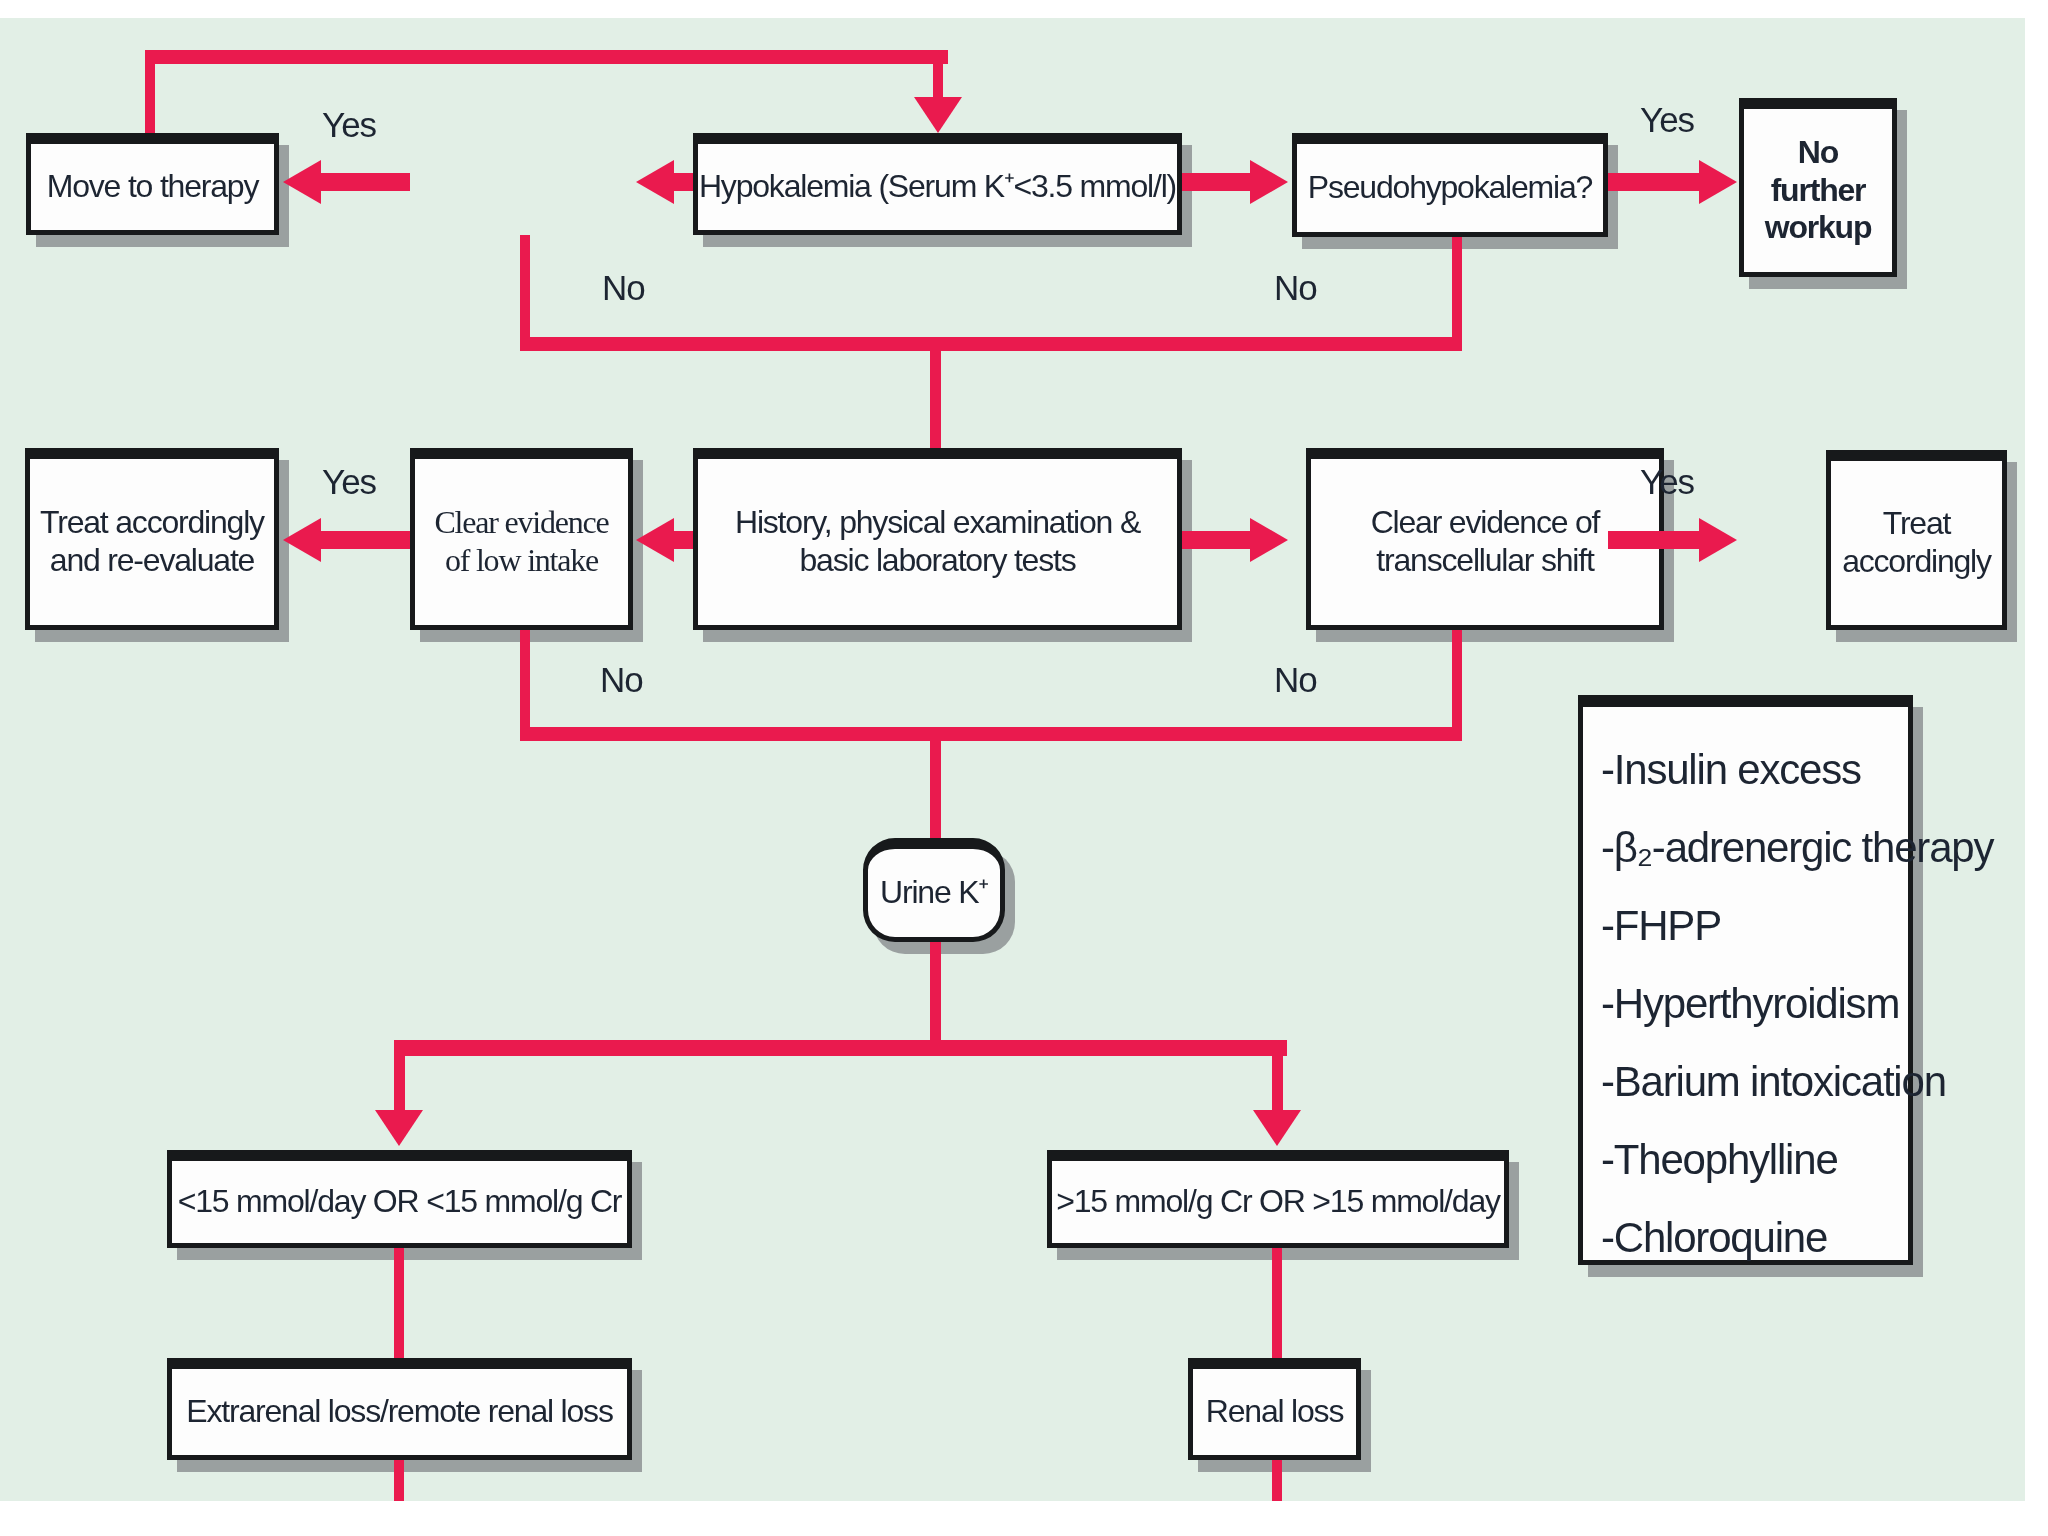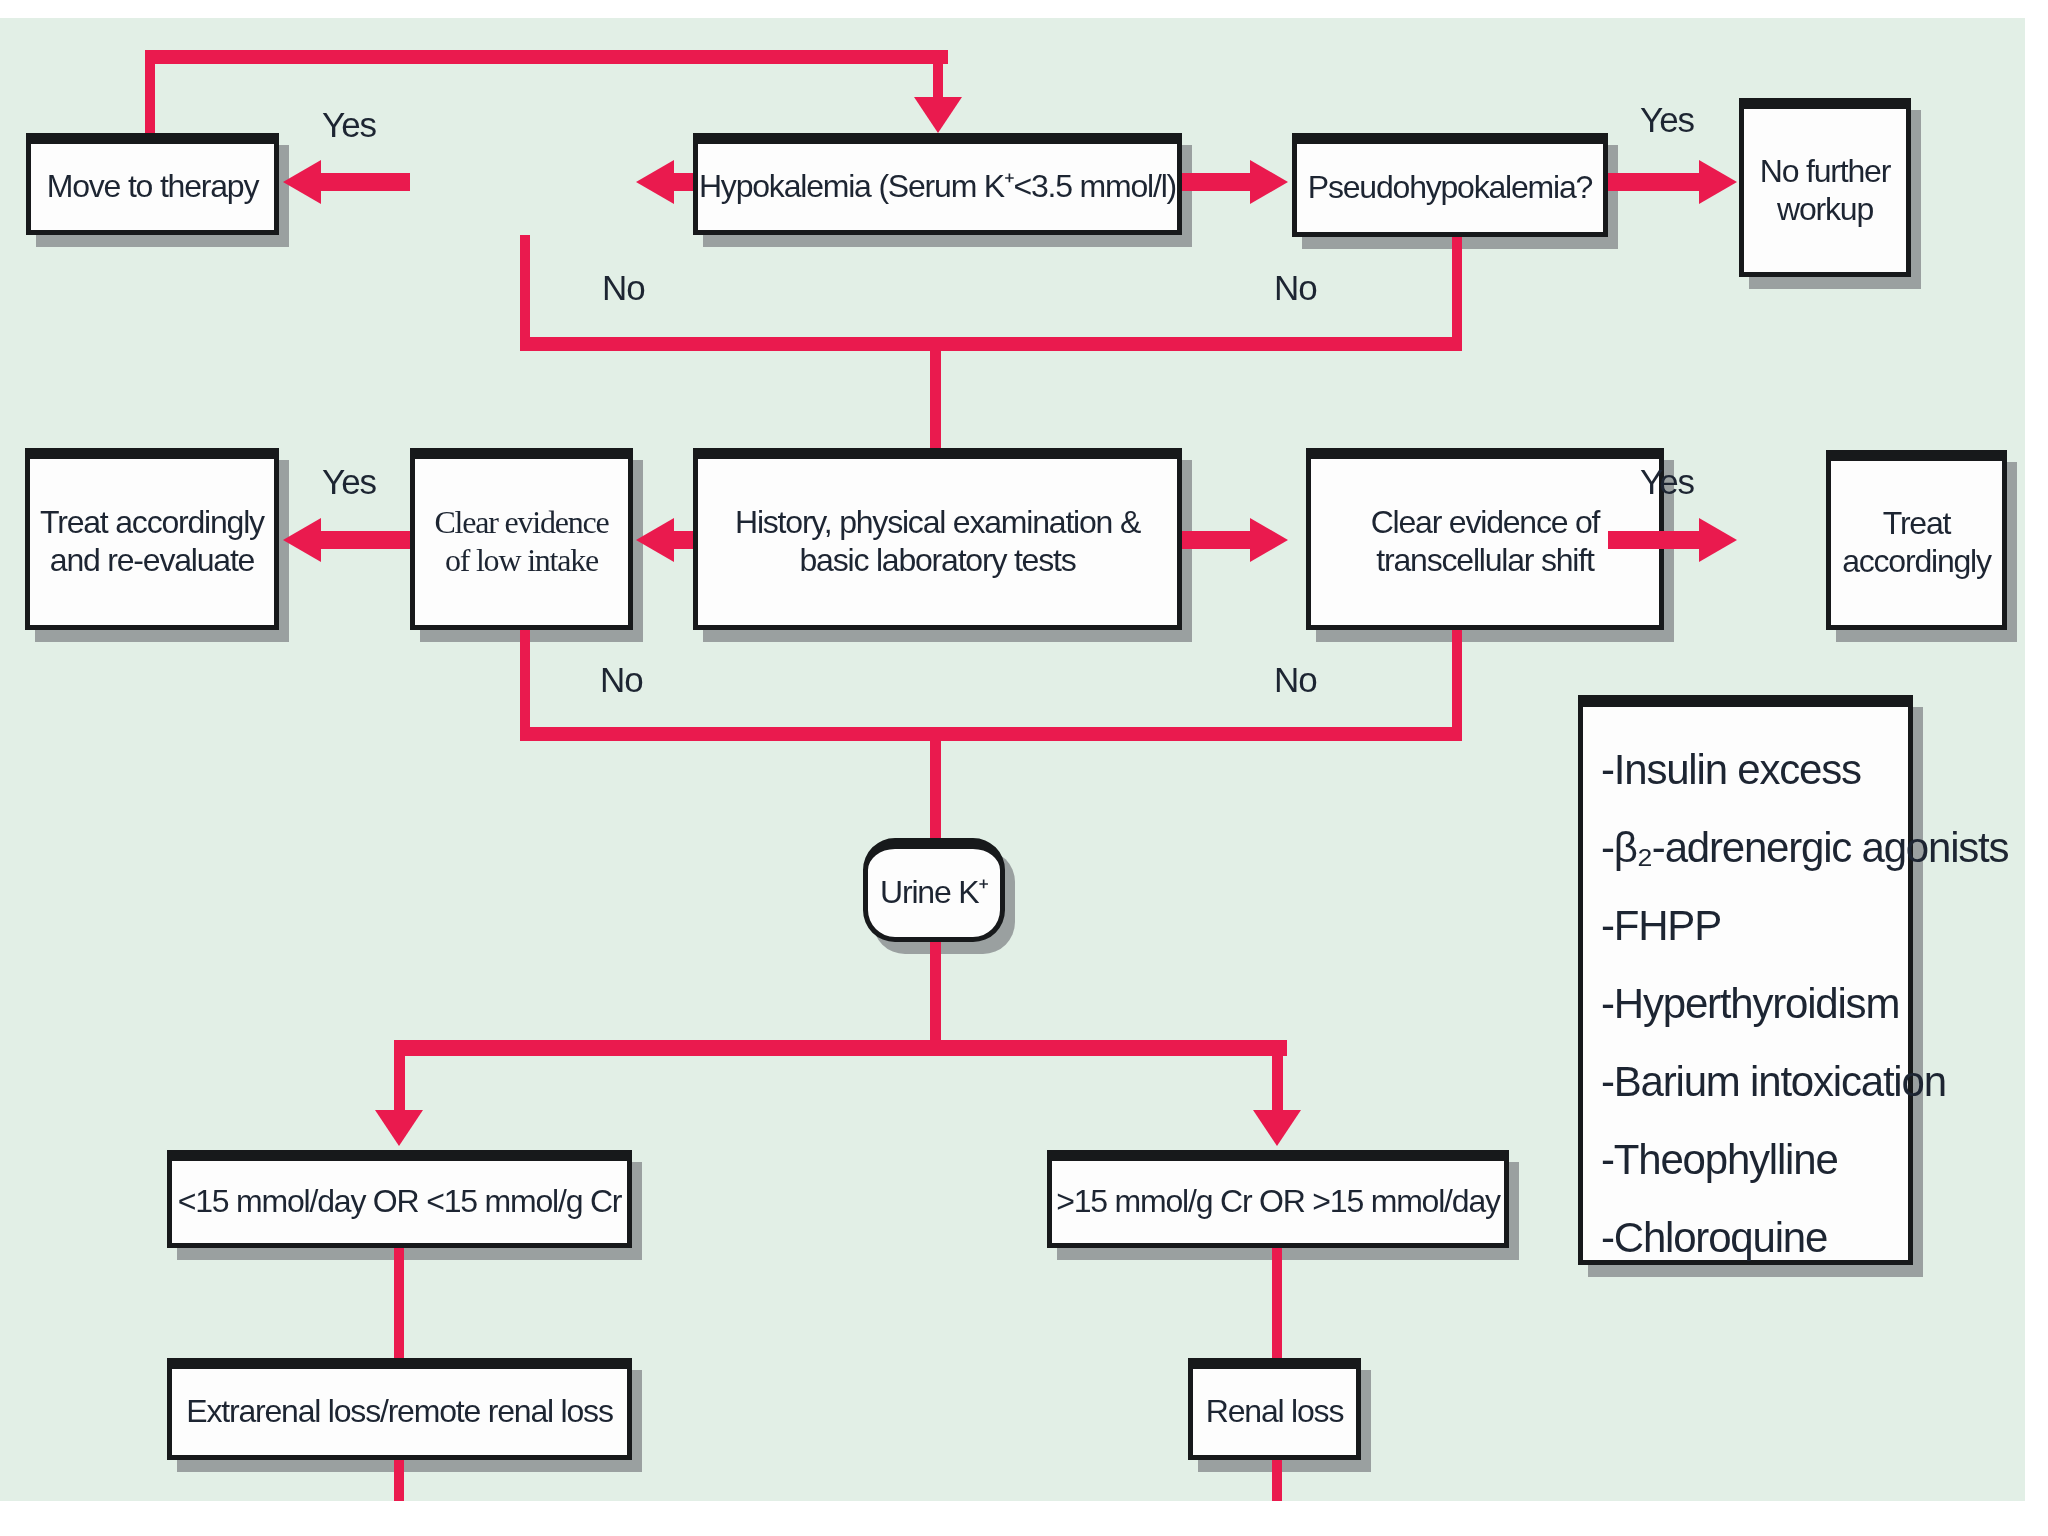--- a/index.html
+++ b/index.html
@@ -63,21 +63,21 @@
 
   <div class="node nowrap" style="left:26px;top:133px;width:253px;height:102px;">
     <span>Move to therapy</span>
   </div>
   <div class="node nowrap" style="left:693px;top:133px;width:489px;height:102px;">
     <span>Hypokalemia (Serum K⁺&lt;3.5 mmol/l)</span>
   </div>
   <div class="node nowrap" style="left:1292px;top:133px;width:316px;height:104px;">
     <span>Pseudohypokalemia?</span>
   </div>
-  <div class="node" style="left:1739px;top:98px;width:172px;height:179px;">
+  <div class="node" style="left:1739px;top:98px;width:158px;height:179px;font-weight:bold;">
     <span>No further workup</span>
   </div>
 
   <div class="hline" style="left:303px;top:173px;width:107px;height:18px;"></div>
   <div class="arr-l" style="left:283px;top:160px;"></div>
   <div class="hline" style="left:672px;top:173px;width:21px;height:18px;"></div>
   <div class="arr-l" style="left:636px;top:160px;"></div>
   <div class="hline" style="left:1182px;top:173px;width:70px;height:18px;"></div>
   <div class="arr-r" style="left:1250px;top:160px;"></div>
   <div class="hline" style="left:1608px;top:173px;width:95px;height:18px;"></div>
@@ -154,21 +154,21 @@
   </div>
   <div class="node nowrap" style="left:1188px;top:1358px;width:173px;height:102px;">
     <span>Renal loss</span>
   </div>
 
   <div class="vline" style="left:394px;top:1460px;width:10px;height:41px;"></div>
   <div class="vline" style="left:1272px;top:1460px;width:10px;height:41px;"></div>
 
   <div class="causes" style="left:1578px;top:695px;width:335px;height:570px;">
     <div class="cause">-Insulin excess</div>
-    <div class="cause">-β₂-adrenergic agonists</div>
+    <div class="cause">-β₂-adrenergic therapy</div>
     <div class="cause">-FHPP</div>
     <div class="cause">-Hyperthyroidism</div>
     <div class="cause">-Barium intoxication</div>
     <div class="cause">-Theophylline</div>
     <div class="cause">-Chloroquine</div>
   </div>
 
   <div class="strip" style="left:0;top:0;width:2048px;height:18px;"></div>
   <div class="strip" style="left:2025px;top:0;width:23px;height:1536px;"></div>
   <div class="strip" style="left:0;top:1501px;width:2048px;height:35px;"></div>

